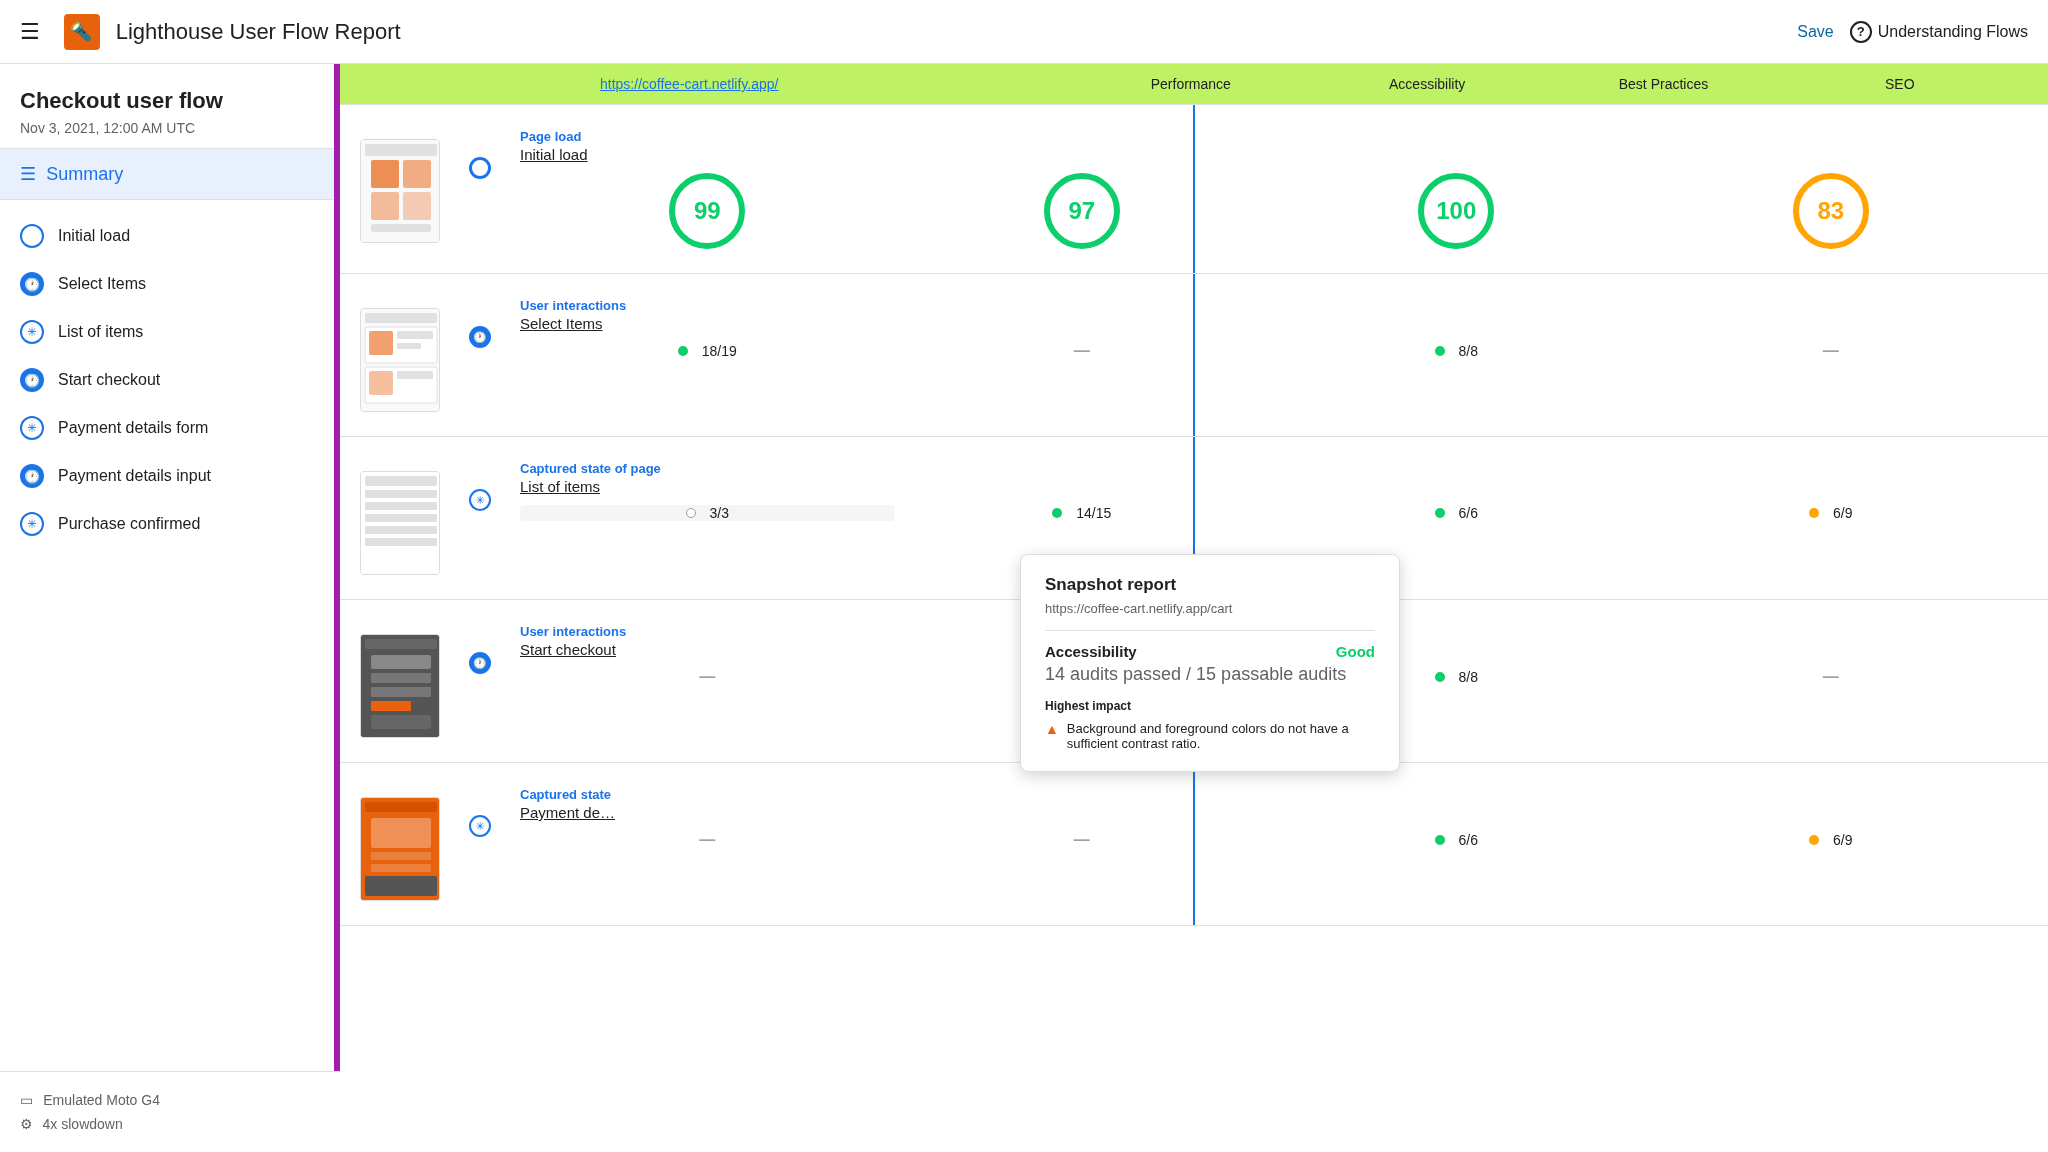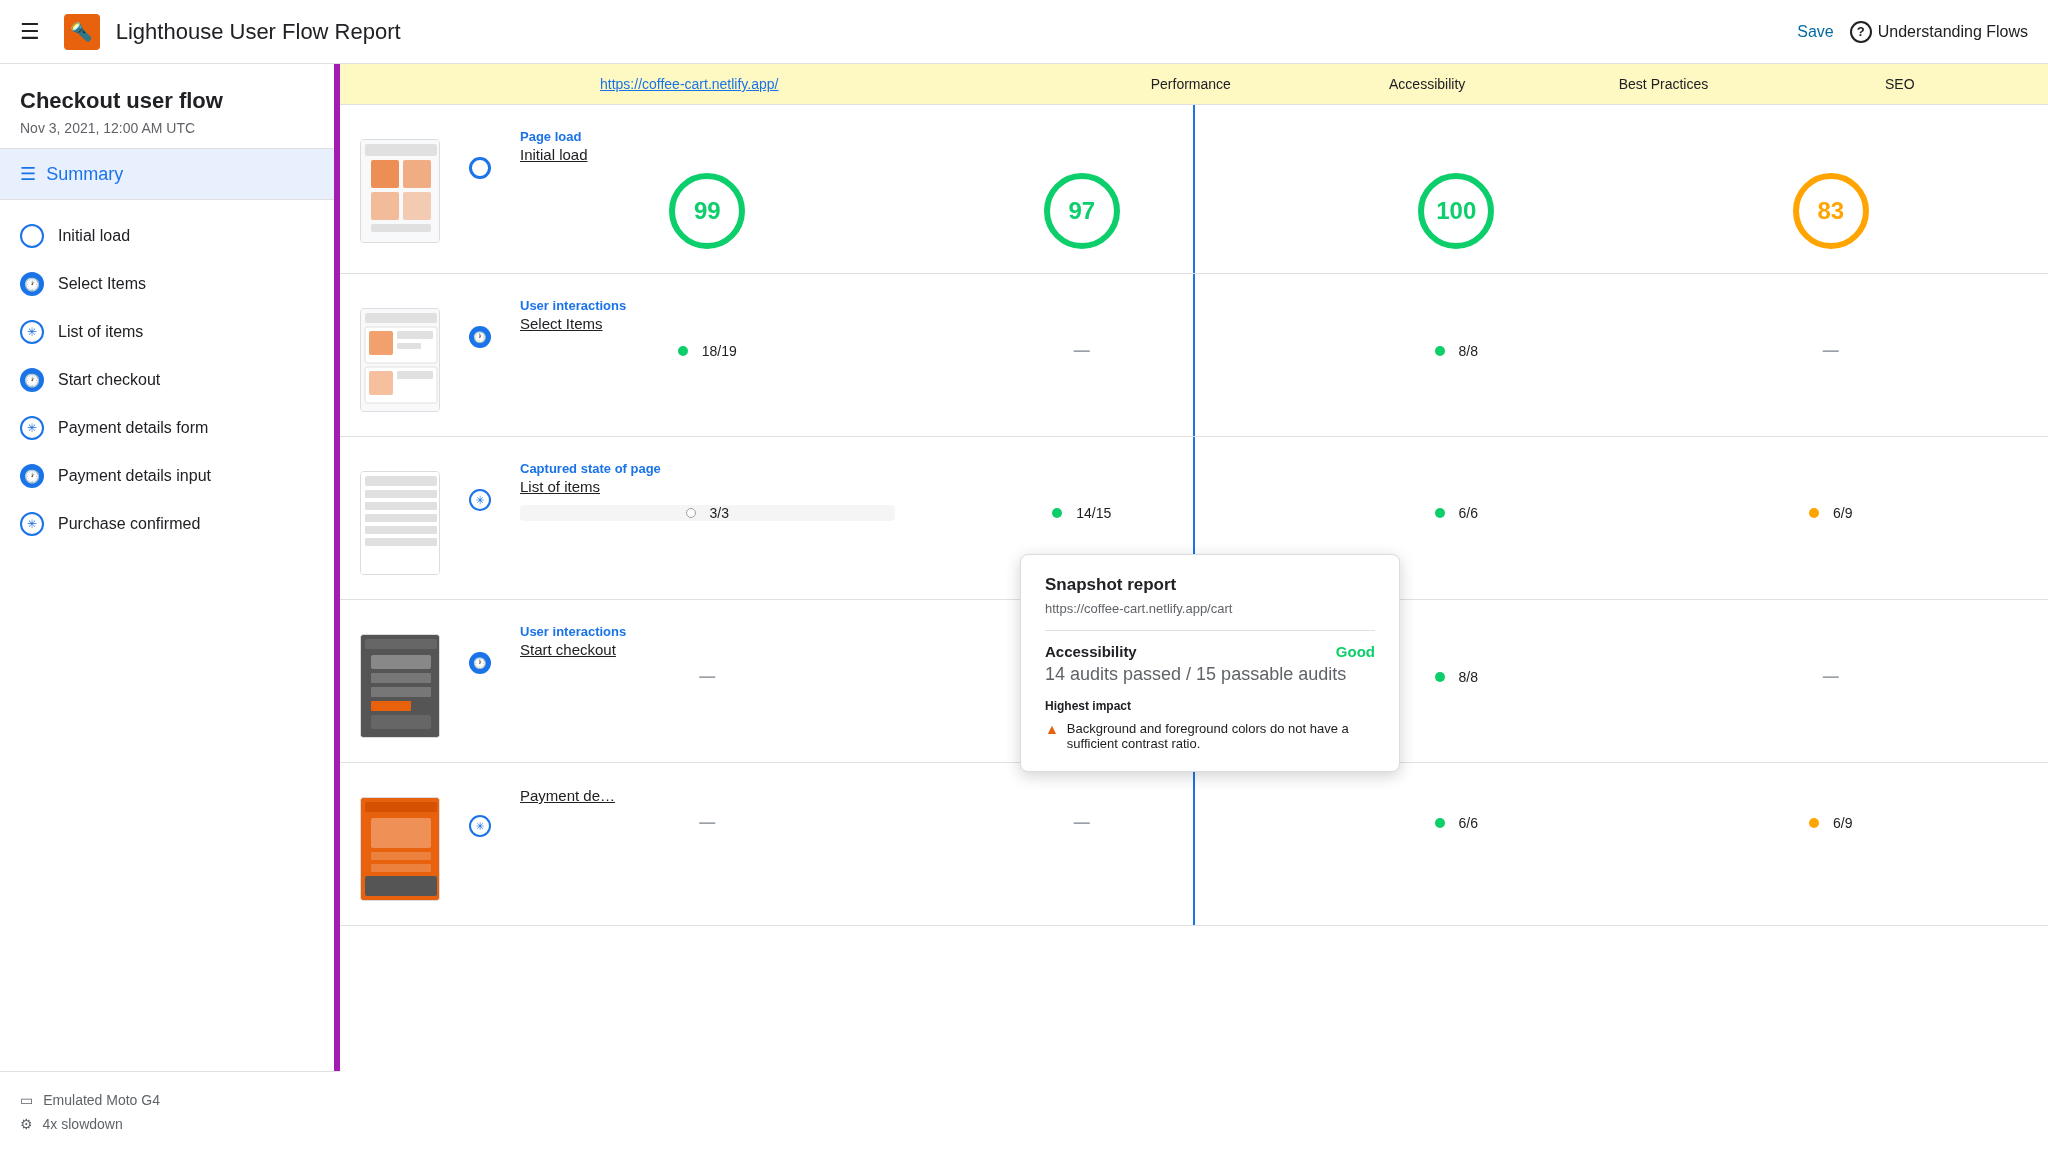--- a/index.html
+++ b/index.html
@@ -30,21 +30,21 @@
     .sidebar-summary-label { font-size: 18px; font-weight: 500; color: #1a73e8; }
 
     .sidebar-steps { padding: 12px 0; }
     .sidebar-step { display: flex; align-items: center; gap: 14px; padding: 12px 20px; cursor: pointer; }
     .step-label { font-size: 16px; color: #202124; }
 
     
     .main { flex: 1; overflow-y: auto; position: relative; }
 
     
-    .col-headers { display: flex; align-items: center; padding: 12px 30px 12px 100px; border-bottom: 1px solid #e0e0e0; gap: 0; position: sticky; top: 0; background: #fef9c3; z-index: 10; }
+    .col-headers { display: flex; align-items: center; padding: 12px 30px 12px 100px; border-bottom: 1px solid #e0e0e0; gap: 0; position: sticky; top: 0; background: #bef264; z-index: 10; }
     .col-url { flex: 2; font-size: 14px; color: #1a73e8; text-decoration: underline; cursor: pointer; }
     .col-header { flex: 1; text-align: center; font-size: 14px; color: #202124; font-weight: 400; }
 
     
     .tooltip-popup {
       position: absolute;
       top: 490px; left: 680px;
       width: 380px;
       background: white;
       border: 1px solid #dadce0;
@@ -388,20 +388,21 @@
               <rect x="10" y="54" width="60" height="8" rx="1" fill="rgba(255,255,255,0.2)"></rect>
               <rect x="10" y="66" width="60" height="8" rx="1" fill="rgba(255,255,255,0.2)"></rect>
               <rect x="4" y="78" width="72" height="20" rx="2" fill="#555"></rect>
             </svg>
           </div>
         </div>
         <div class="tl-dot-col">
           <div class="tl-dot snap" style="z-index:1;font-size:11px;">✳</div>
         </div>
         <div class="tl-info">
+          <div class="tl-type">Captured state</div>
           <div class="tl-name">Payment de…</div>
           <div class="tl-scores">
             <div class="tl-score-cell">
               <span class="pdash">—</span>
             </div>
             <div class="tl-score-cell">
               <span class="pdash">—</span>
             </div>
             <div class="tl-score-cell">
               <div class="pill">

